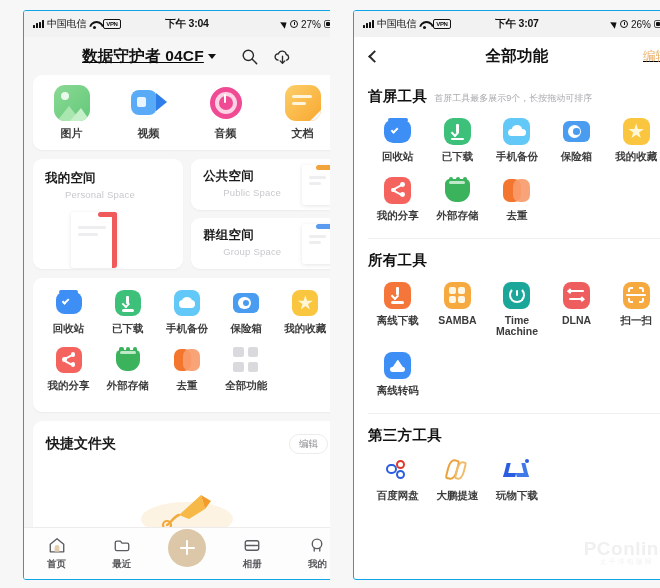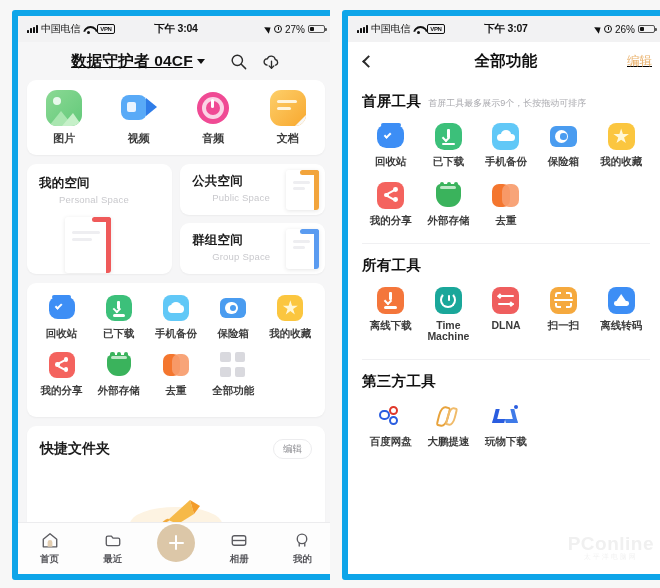--- a/index.html
+++ b/index.html
@@ -14,24 +14,24 @@
     background: #fff;
   }
   .phone {
     position: relative;
     width: 330px; height: 588px;
     background: #f7f7f7;
     overflow: hidden;
   }
   .phone-inner {
     position: absolute;
-    left: 12px; top: 10px;
+    left: 23px; top: 10px;
     width: 328px; height: 570px;
     background: #f6f6f7;
-    border: 6px solid #0ea5e9;
+    border: 1px solid #0ea5e9;
     border-radius: 3px;
     overflow: hidden;
   }
   .phone.right .phone-inner { background: #ffffff; }
 
   
   .statusbar {
     height: 26px;
     background: #f2f2f3;
     display: flex; align-items: center;
@@ -576,20 +576,30 @@
                 <div class="r-ico" style="width: 27px; height: 27px; background: transparent;">
                   <div style="position: absolute; left: 0px; top: 0px; width: 27px; height: 27px; background: rgb(244, 118, 59); border-radius: 8.1px;"></div>
                   <div style="position: absolute; left: 11.88px; top: 5.4px; width: 3.24px; height: 8.1px; background: rgb(255, 255, 255); border-radius: 1px;"></div>
                   <div style="position: absolute; left: 8.1px; top: 11.34px; width: 5.94px; height: 5.94px; border-right: 2.4px solid rgb(255, 255, 255); border-bottom: 2.4px solid rgb(255, 255, 255); transform: rotate(45deg);"></div>
                   <div style="position: absolute; left: 7.02px; top: 19.98px; width: 12.96px; height: 2.4px; background: rgb(255, 255, 255); border-radius: 2px;"></div>
                 </div>
                 <span class="r-label">离线下载</span>
               </div>
               <div class="r-tool">
                 <div class="r-ico" style="width: 27px; height: 27px; background: transparent;">
+                  <div style="position: absolute; left: 0px; top: 0px; width: 27px; height: 27px; background: rgb(245, 169, 62); border-radius: 8.1px;"></div>
+                  <div style="position: absolute; left: 5.4px; top: 5.94px; width: 7.02px; height: 6.48px; background: rgb(255, 246, 227); border-radius: 2px;"></div>
+                  <div style="position: absolute; left: 14.58px; top: 5.94px; width: 7.02px; height: 6.48px; background: rgb(255, 246, 227); border-radius: 2px;"></div>
+                  <div style="position: absolute; left: 5.4px; top: 14.58px; width: 7.02px; height: 6.48px; background: rgb(255, 246, 227); border-radius: 2px;"></div>
+                  <div style="position: absolute; left: 14.58px; top: 14.58px; width: 7.02px; height: 6.48px; background: rgb(255, 246, 227); border-radius: 2px;"></div>
+                </div>
+                <span class="r-label">SAMBA</span>
+              </div>
+              <div class="r-tool">
+                <div class="r-ico" style="width: 27px; height: 27px; background: transparent;">
                   <div style="position: absolute; left: 0px; top: 0px; width: 27px; height: 27px; background: rgb(26, 167, 154); border-radius: 8.1px;"></div>
                   <div style="position: absolute; left: 5.4px; top: 5.4px; width: 16.2px; height: 16.2px; border-width: 2.2px; border-style: solid; border-color: transparent rgb(255, 255, 255) rgb(255, 255, 255); border-image: initial; border-radius: 50%;"></div>
                   <div style="position: absolute; left: 12.69px; top: 8.1px; width: 2px; height: 5.94px; background: rgb(255, 255, 255); border-radius: 1px;"></div>
                 </div>
                 <span class="r-label">Time Machine</span>
               </div>
               <div class="r-tool">
                 <div class="r-ico" style="width: 27px; height: 27px; background: transparent;">
                   <div style="position: absolute; left: 0px; top: 0px; width: 27px; height: 27px; background: rgb(239, 94, 94); border-radius: 8.1px;"></div>
                   <div style="position: absolute; left: 5.94px; top: 8.64px; width: 15.12px; height: 2.2px; background: rgb(255, 255, 255); border-radius: 2px;"></div>

